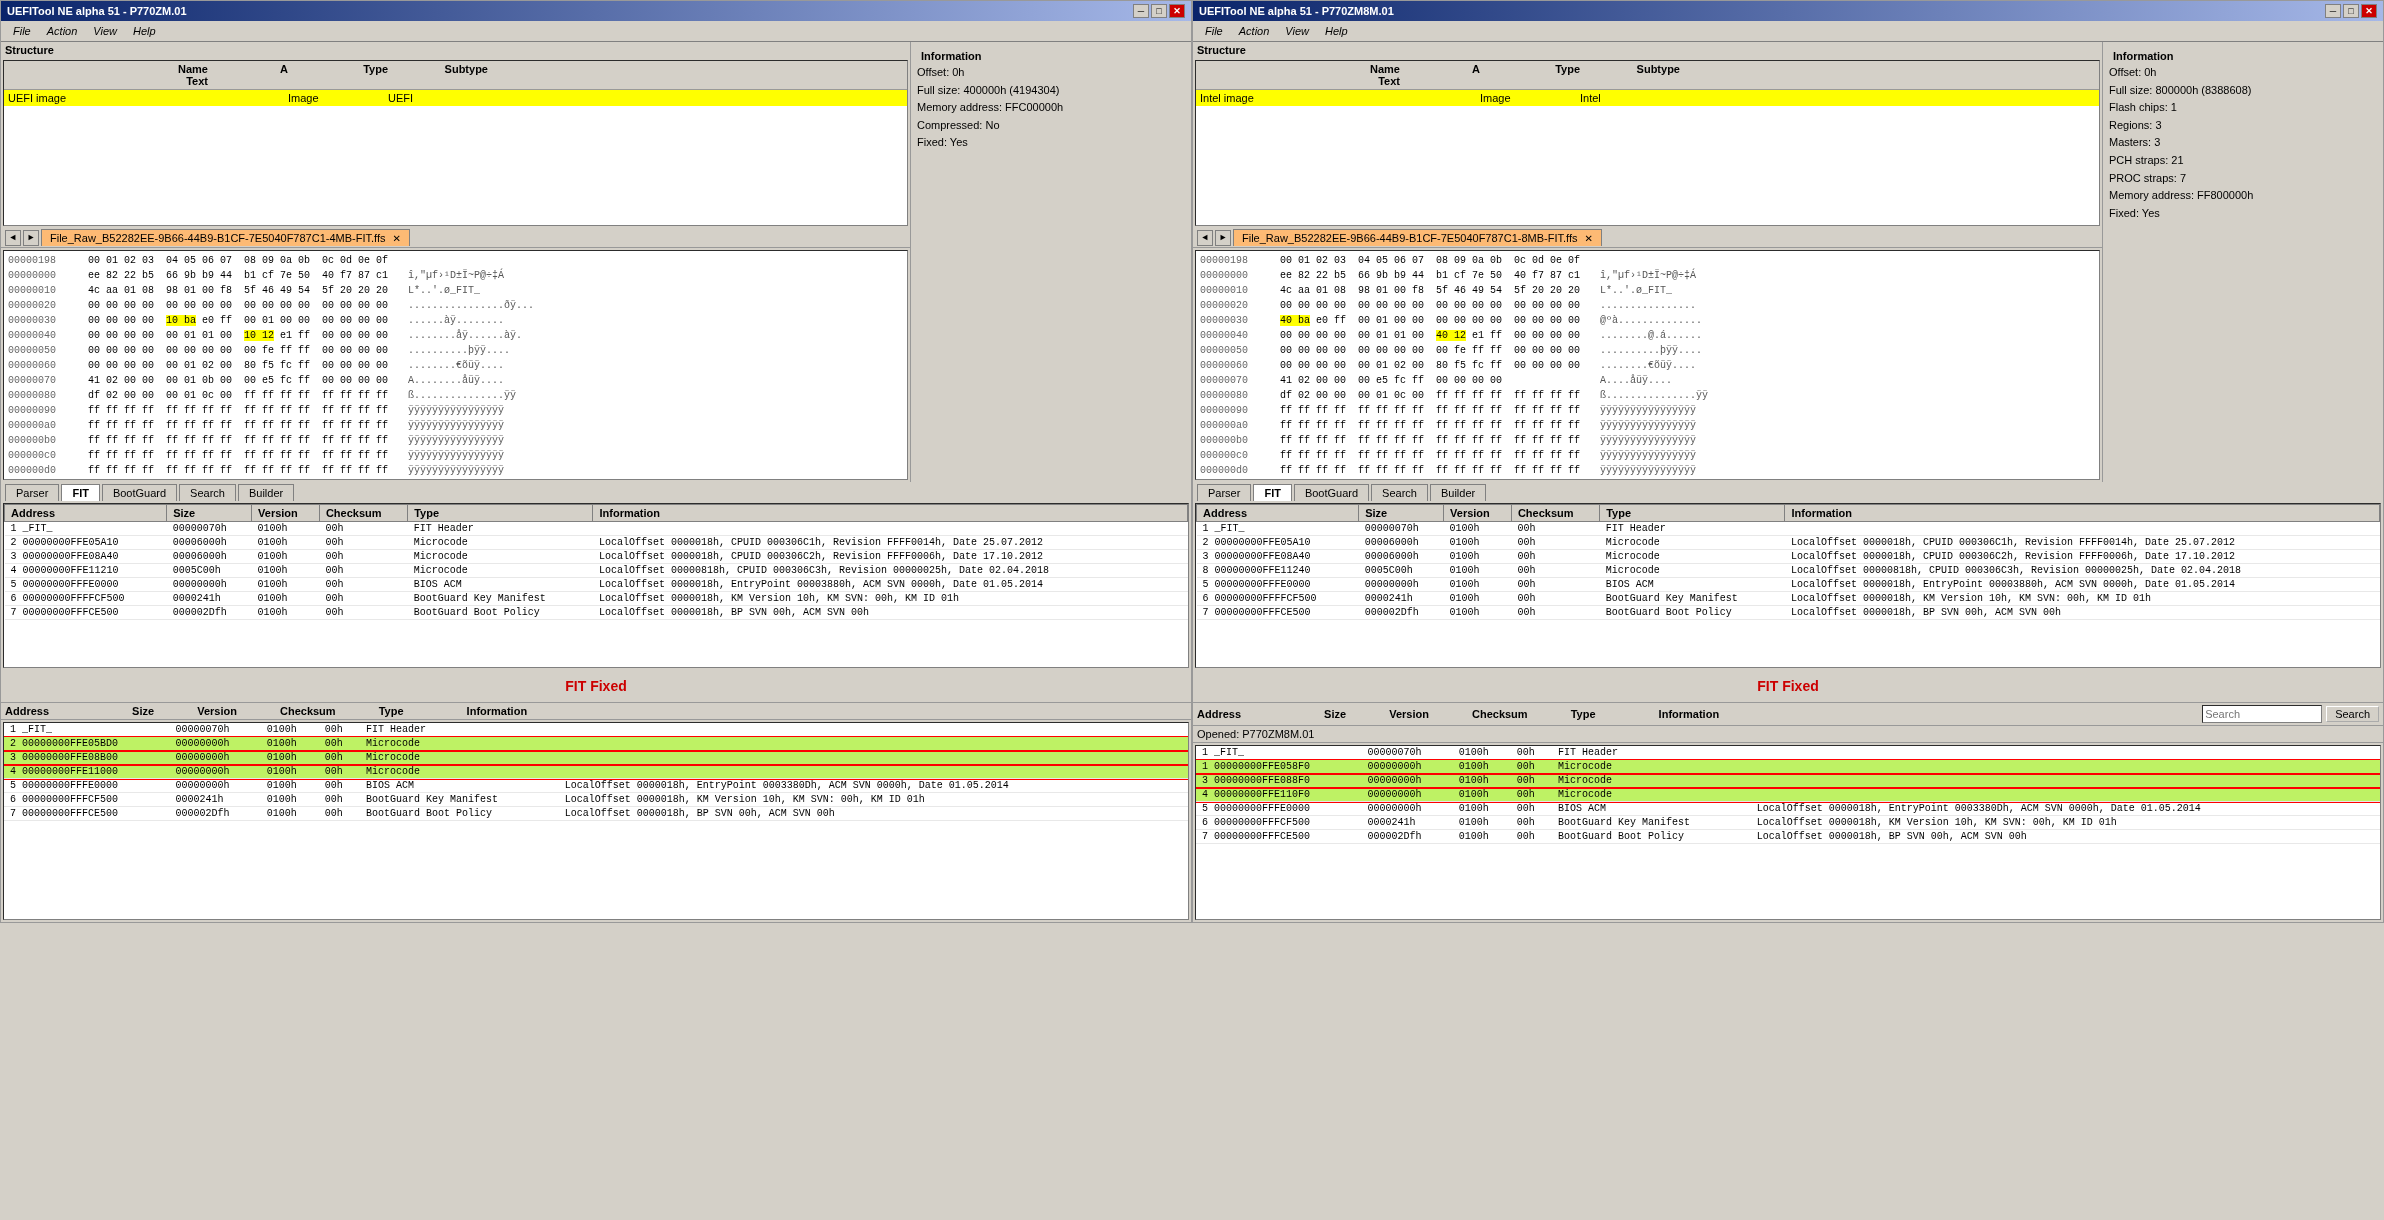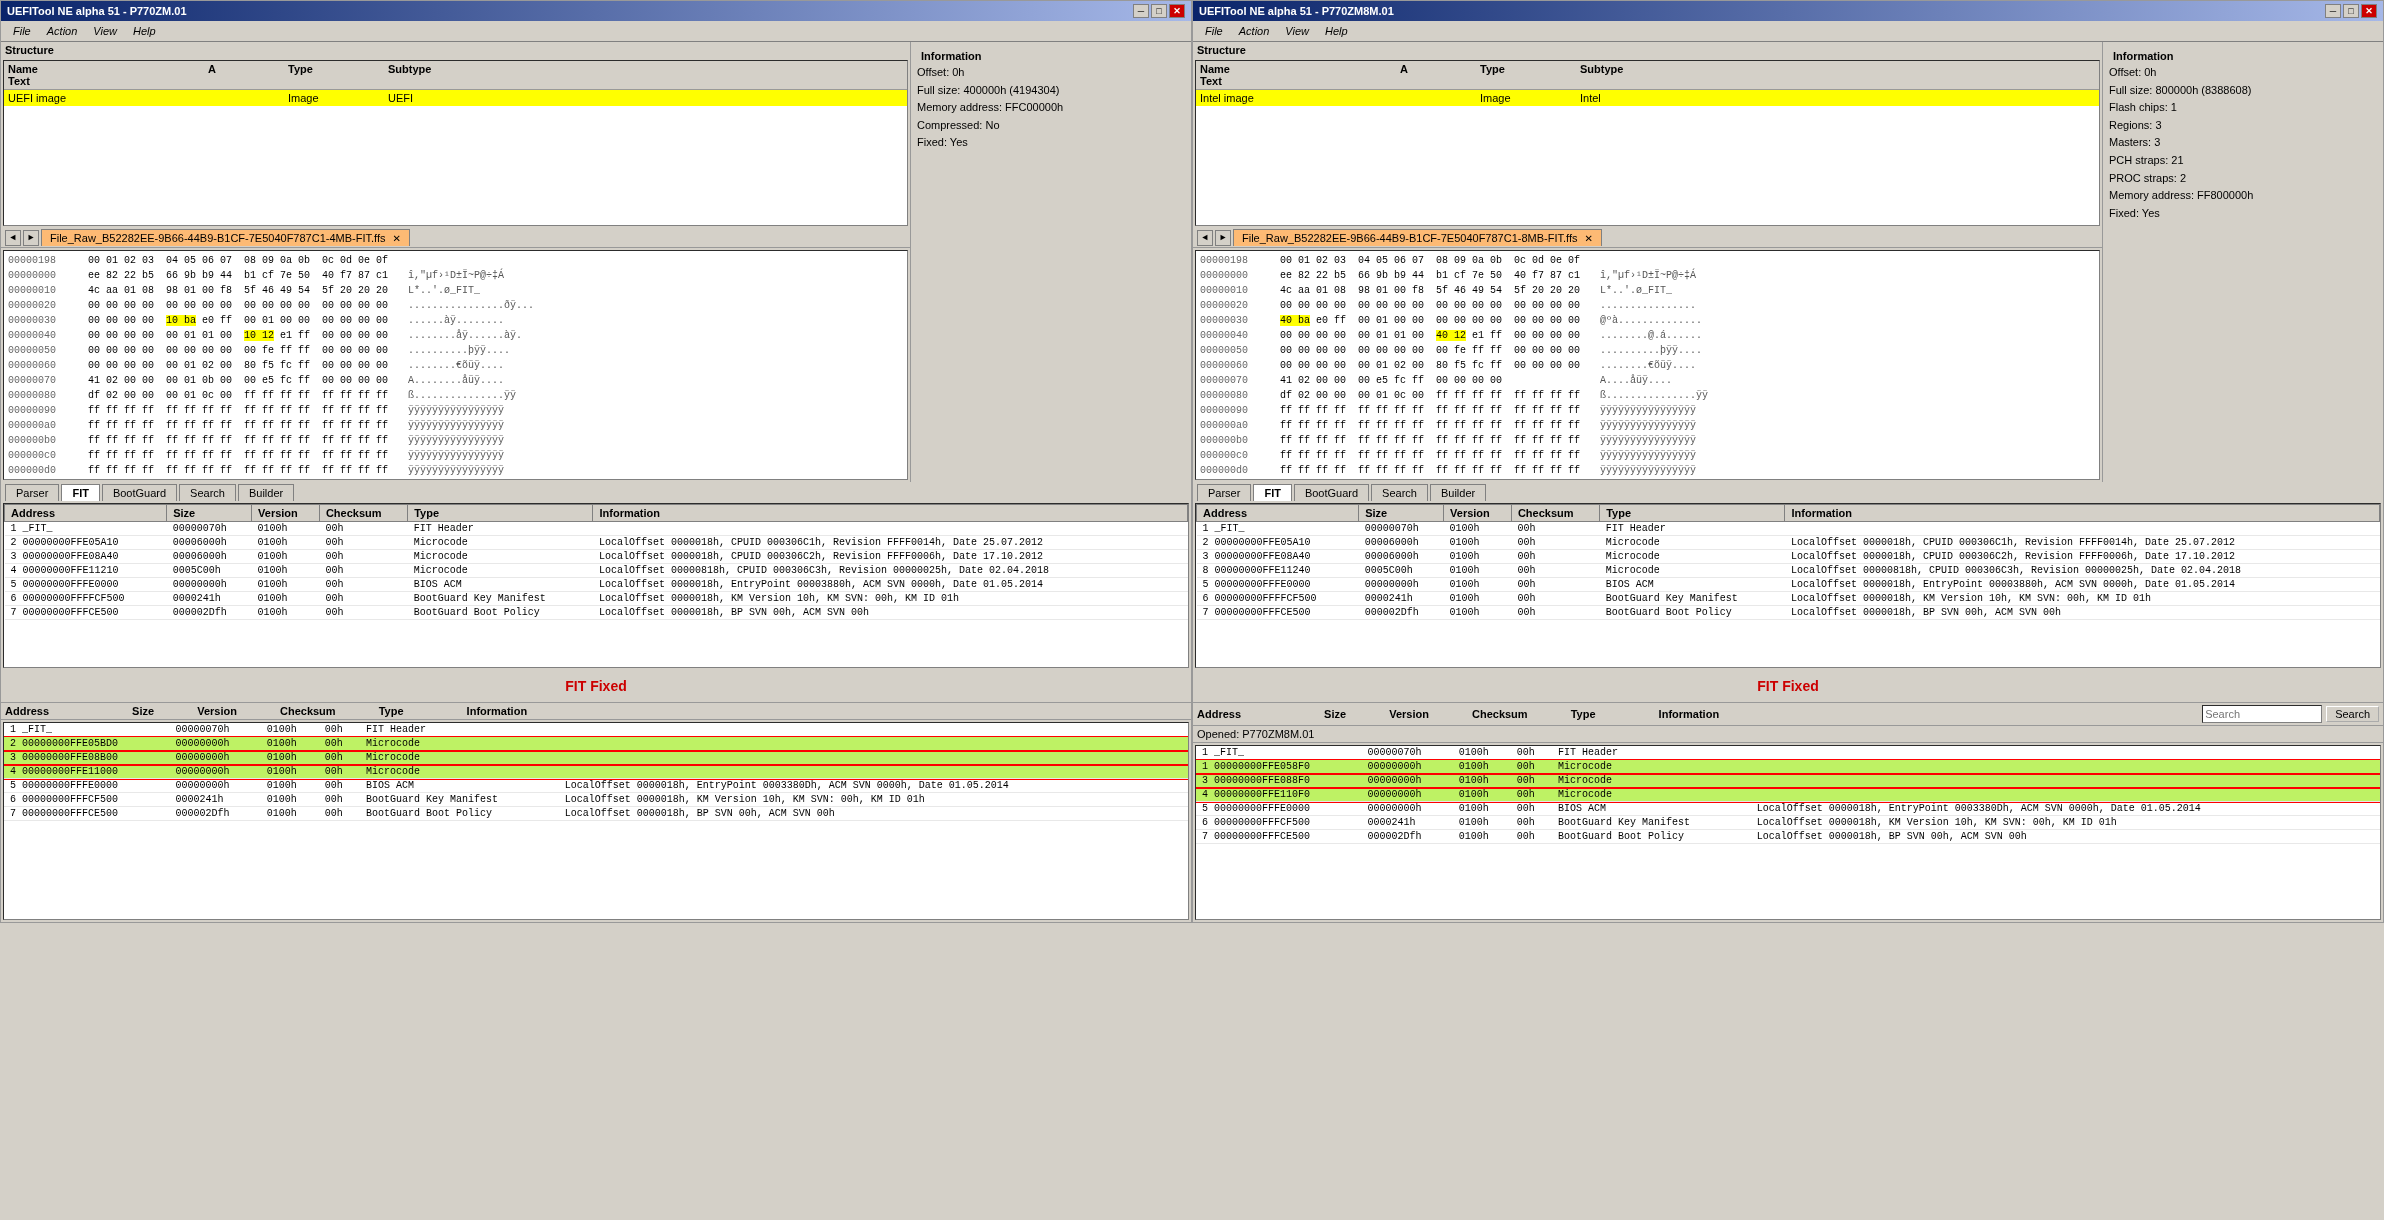--- a/index.html
+++ b/index.html
@@ -231,20 +231,21 @@
 
     .struct-tree-header {
       display: grid;
       grid-template-columns: 200px 80px 100px 100px;
       background: #d4d0c8;
       border-bottom: 1px solid #999;
       font-family: Arial, sans-serif;
       font-size: 11px;
       font-weight: bold;
       padding: 2px 4px;
+      text-align: right;
     }
 
     .struct-tree-row {
       display: grid;
       grid-template-columns: 200px 80px 100px 100px;
       padding: 2px 4px;
       font-family: Arial, sans-serif;
       font-size: 11px;
       cursor: pointer;
     }
@@ -784,21 +785,21 @@
 
       <div class="info-panel">
         <div class="panel-title">Information</div>
         <div class="info-section">
           <div>Offset: 0h</div>
           <div>Full size: 800000h (8388608)</div>
           <div>Flash chips: 1</div>
           <div>Regions: 3</div>
           <div>Masters: 3</div>
           <div>PCH straps: 21</div>
-          <div>PROC straps: 2</div>
+          <div>PROC straps: 7</div>
           <div>Memory address: FF800000h</div>
           <div>Fixed: Yes</div>
         </div>
       </div>
     </div>
 
     <div class="bottom-tabs-section">
       <div class="tabs-bar">
         <button class="tab-btn">Parser</button>
         <button class="tab-btn active">FIT</button>

